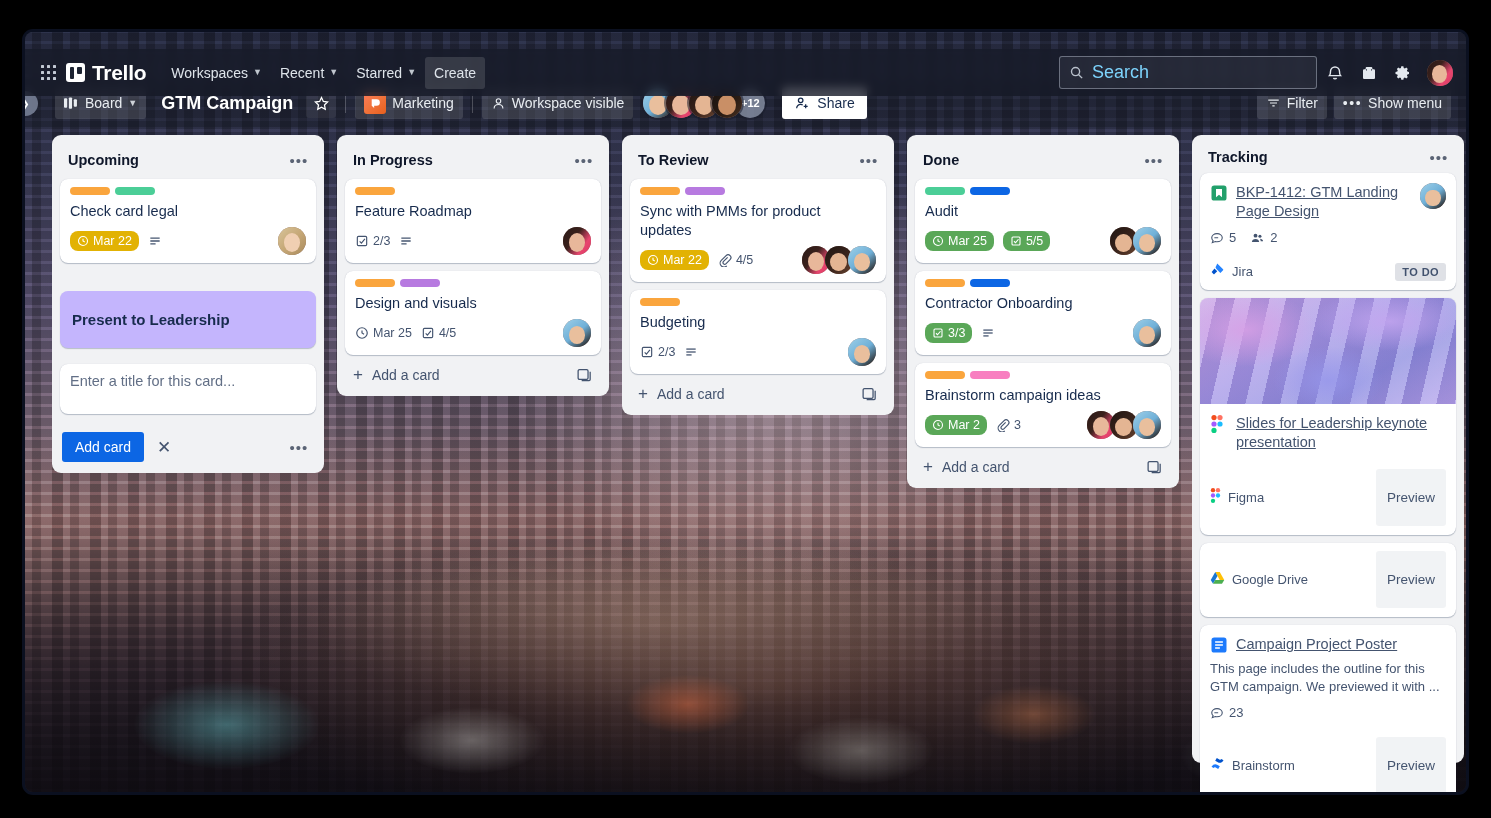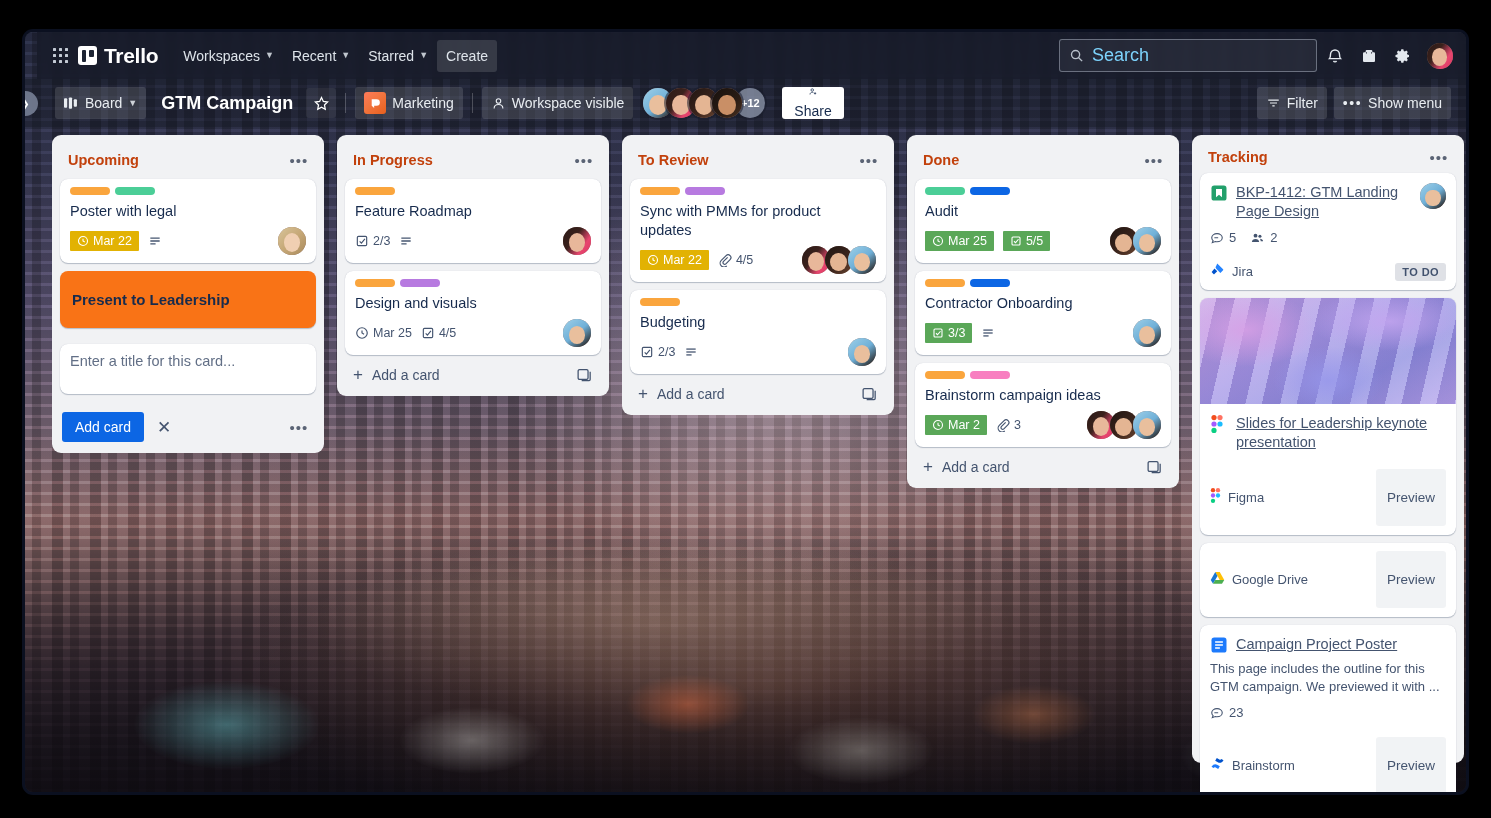--- a/index.html
+++ b/index.html
@@ -56,27 +56,26 @@
       radial-gradient(ellipse 7% 18% at 31% 80%, rgba(240,240,235,.34), transparent 72%),
       radial-gradient(ellipse 6% 16% at 46% 66%, rgba(255,120,70,.40), transparent 72%),
       radial-gradient(ellipse 7% 18% at 58% 84%, rgba(235,235,225,.30), transparent 72%),
       radial-gradient(ellipse 6% 16% at 70% 70%, rgba(255,150,90,.30), transparent 72%),
       radial-gradient(ellipse 8% 20% at 86% 86%, rgba(200,210,220,.26), transparent 72%),
       linear-gradient(180deg, rgba(26,20,28,0) 0%, rgba(26,20,28,.35) 40%, rgba(14,11,16,.72) 100%);
   }
 
   
   #top-nav {
-    position: absolute; left: 0; top: 0; right: 0; height: 47px;
+    position: absolute; left: 0; top: 17px; right: 0; height: 47px;
     background: rgba(22,26,40,.80);
     backdrop-filter: blur(5px);
     display: flex; align-items: center;
     padding: 0 13px 0 11px;
     z-index: 30;
-    margin-left: 12px;
   }
   .nv-btn {
     display: flex; align-items: center; gap: 5px;
     height: 32px; padding: 0 9px;
     border-radius: 3px;
     color: #dee4ea; font-size: 14px;
     cursor: pointer; white-space: nowrap;
   }
   .nv-create { background: rgba(255,255,255,.13); }
   .chev { font-size: 9px; opacity: .85; line-height: 1; }
@@ -174,21 +173,21 @@
     width: 30px; height: 30px; margin-left: -7px; border-radius: 50%;
     background: rgba(150,160,180,.72); color: #fff;
     font-size: 11px; font-weight: 700;
     display: flex; align-items: center; justify-content: center;
     cursor: pointer; box-shadow: 0 0 0 2px rgba(25,30,45,.55);
   }
   #share-btn {
     display: flex; align-items: center; gap: 7px;
     height: 32px; padding: 0 12px; margin-left: 10px;
     background: #fff; color: #172b4d; border-radius: 3px;
-    font-size: 14px; font-weight: 500; cursor: pointer; flex-direction: column;
+    font-size: 14px; font-weight: 500; cursor: pointer;
   }
   #header-right { margin-left: auto; display: flex; align-items: center; gap: 7px; }
 
   
   #board-canvas {
     position: absolute; left: 0; right: 0; top: 95px; bottom: 0;
     display: flex; align-items: flex-start; gap: 13px;
     padding: 8px 0 0 27px;
     z-index: 20;
   }
@@ -198,21 +197,21 @@
     border-radius: 9px;
     padding: 8px;
     max-height: 646px;
     display: flex; flex-direction: column;
   }
   .list-head {
     display: flex; align-items: center;
     padding: 4px 4px 4px 8px; min-height: 28px;
   }
   .list-title {
-    color: #c2410c; font-size: 14.5px; font-weight: 700; flex: 1;
+    color: #0f172a; font-size: 14.5px; font-weight: 700; flex: 1;
     cursor: pointer;
   }
   .list-dots {
     width: 26px; height: 26px; border-radius: 3px; color: #5b6475;
     display: flex; align-items: center; justify-content: center;
     font-size: 15px; letter-spacing: 1px; cursor: pointer;
   }
   .cards { display: flex; flex-direction: column; gap: 8px; padding: 2px 0 0; }
 
   .card {
@@ -227,38 +226,39 @@
   .card-title {
     color: #172b4d; font-size: 14.5px; line-height: 19px;
     margin-bottom: 6px;
   }
   .badges { display: flex; align-items: center; gap: 9px; min-height: 28px; }
   .badge {
     display: flex; align-items: center; gap: 4px;
     color: #44546f; font-size: 12.5px;
   }
   .badge-pill {
-    padding: 3px 7px; border-radius: 1px;
+    padding: 3px 7px; border-radius: 8px;
     color: #fff; font-size: 12.5px; font-weight: 500;
     display: flex; align-items: center; gap: 4px;
   }
   .badge-yellow { background: #e2b203; }
   .badge-green  { background: #5aa758; }
   .card-members { margin-left: auto; display: flex; align-items: center; }
   .card-members .avatar { width: 28px; height: 28px; margin-left: -5px; }
   .card-members .avatar:first-child { margin-left: 0; }
 
   
   .card-orange {
-    background: #f97316;
+    background: #c4b5fd;
     border-radius: 8px;
     padding: 20px 12px;
     color: #172b4d; font-size: 15px; font-weight: 700;
     box-shadow: 0 1px 1px rgba(9,30,66,.25);
     cursor: pointer;
+    margin-top: 20px;
   }
   #composer-input {
     width: 100%; height: 50px; margin-top: 8px;
     border: none; border-radius: 8px; resize: none;
     padding: 9px 10px; font-family: inherit; font-size: 14.5px;
     color: #172b4d;
     box-shadow: 0 1px 1px rgba(9,30,66,.25), 0 0 1px rgba(9,30,66,.18);
   }
   #composer-input::placeholder { color: #626f86; }
   #composer-row {
@@ -500,21 +500,21 @@
         <span class="list-title">Upcoming</span>
         <span class="list-dots">•••</span>
       </div>
       <div class="cards">
 
         <div class="card">
           <div class="labels">
             <span class="label" style="background:#faa53d"></span>
             <span class="label" style="background:#4bce97"></span>
           </div>
-          <div class="card-title">Poster with legal</div>
+          <div class="card-title">Check card legal</div>
           <div class="badges">
             <span class="badge-pill badge-yellow">
               <svg width="12" height="12" viewBox="0 0 24 24" fill="none" stroke="#fff" stroke-width="2.2">
                 <circle cx="12" cy="12" r="9"></circle>
                   <path d="M12 7.5V12l3.5 2"></path>
               </svg>
               <span>Mar 22</span>
             </span>
             <span class="badge">
               <svg width="14" height="14" viewBox="0 0 24 24" fill="none" stroke="#44546f" stroke-width="2.2">

